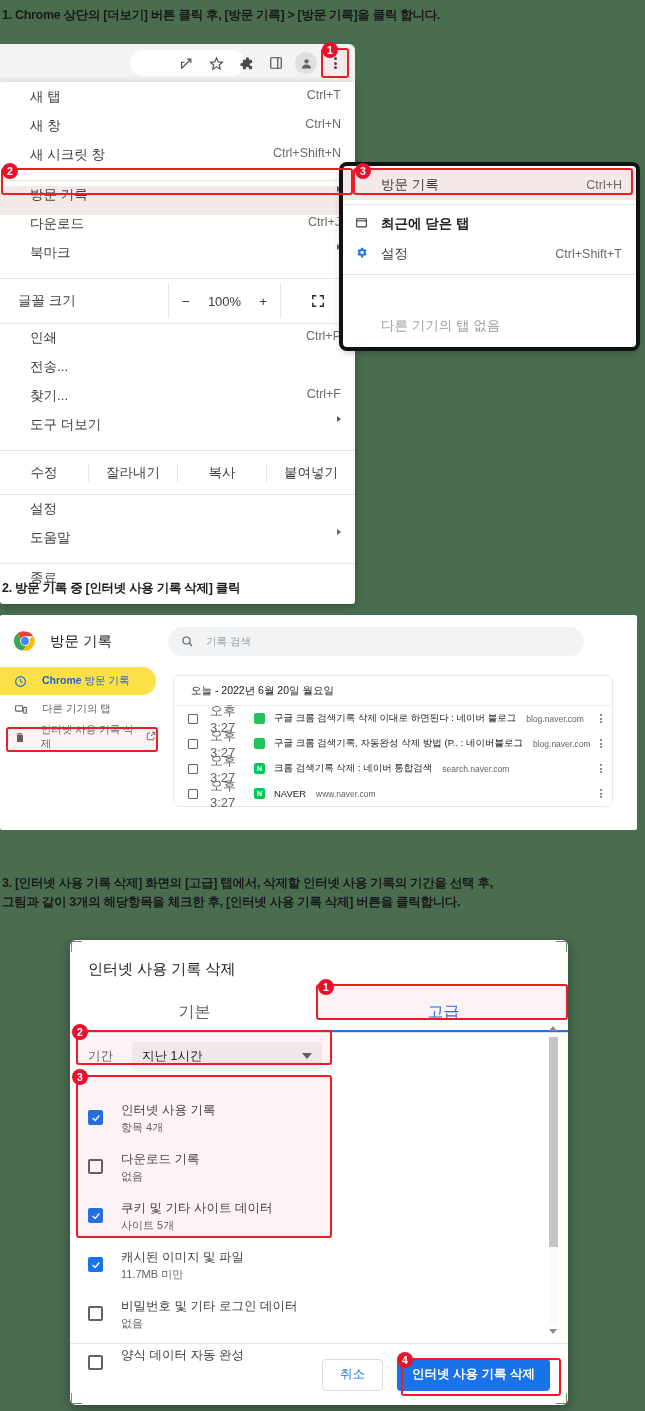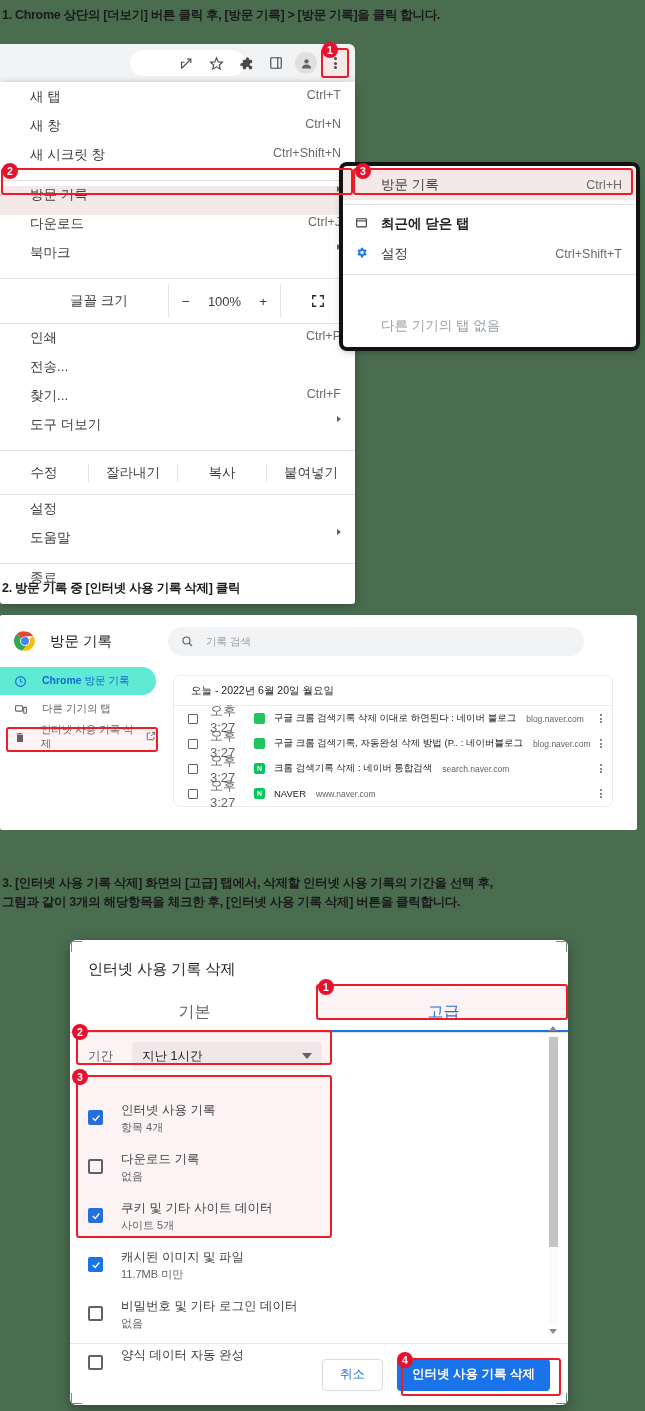--- a/index.html
+++ b/index.html
@@ -75,21 +75,21 @@
     border-left: 4.5px solid #5f6368;
     border-top: 3.5px solid transparent; border-bottom: 3.5px solid transparent;
   }
   .mi.hl { background: #f4e8e8; }
   .sep { height: 1px; background: #e4e4e4; margin: 5px 0; }
 
   .fontrow {
     display: flex; align-items: center; height: 34px;
     font-size: 13.5px; color: #3c3c3c;
   }
-  .fontrow .lbl { padding-left: 30px; width: 168px; text-align: center; }
+  .fontrow .lbl { padding-left: 18px; width: 168px; }
   .fontrow .zoomgrp {
     flex: 1; display: flex; align-items: center; justify-content: center; gap: 18px;
     border-left: 1px solid #e4e4e4; border-right: 1px solid #e4e4e4;
     height: 34px; font-size: 13.5px;
   }
   .fontrow .zoomgrp .pct { font-size: 13px; }
   .fontrow .fs { width: 74px; display:flex; align-items:center; justify-content:center; }
 
   .editrow { display: flex; align-items: center; height: 33px; font-size: 13.5px; color: #3c3c3c; }
   .editrow > div { flex: 1; text-align: center; border-right: 1px solid #e4e4e4; }
@@ -134,21 +134,21 @@
     background: #f1f3f4; border-radius: 15px; display: flex; align-items: center;
   }
   .searchbar .sicon { margin-left: 13px; color: #5f6368; }
   .searchbar .ph { margin-left: 13px; font-size: 10.5px; color: #9aa0a6; }
 
   .hside { position: absolute; left: 0; top: 52px; width: 170px; }
   .hnav {
     display: flex; align-items: center; height: 28px; margin-right: 14px;
     border-radius: 0 14px 14px 0; padding-left: 14px; font-size: 10.5px; color: #5f6368;
   }
-  .hnav.active { background: #5eead4; color: #1967d2; }
+  .hnav.active { background: #fde047; color: #1967d2; }
   .hnav.active .nlabel b { color: #1967d2; font-weight: bold; }
   .hnav .nicon { width: 17px; display:flex; align-items:center; }
   .hnav .nlabel { margin-left: 11px; }
   .hnav.clear { color: #5f6368; }
   .hnav.clear .nicon { color: #5f6368; }
   .clearbox { position: absolute; left: 6px; top: 60px; width: 152px; height: 25px;
               border: 2px solid #ee1c25; border-radius: 3px; background: rgba(238,28,37,.05); }
 
   .hlist {
     position: absolute; left: 173px; top: 60px; width: 440px;

